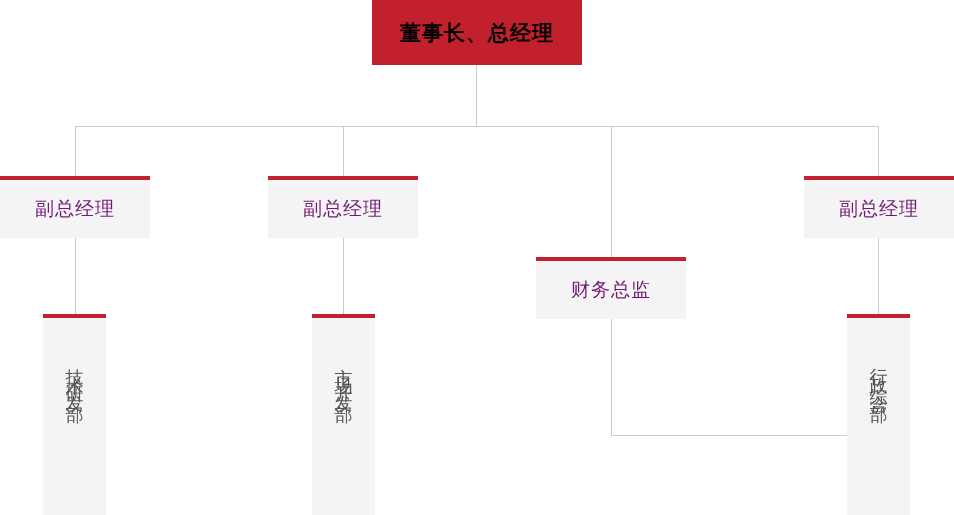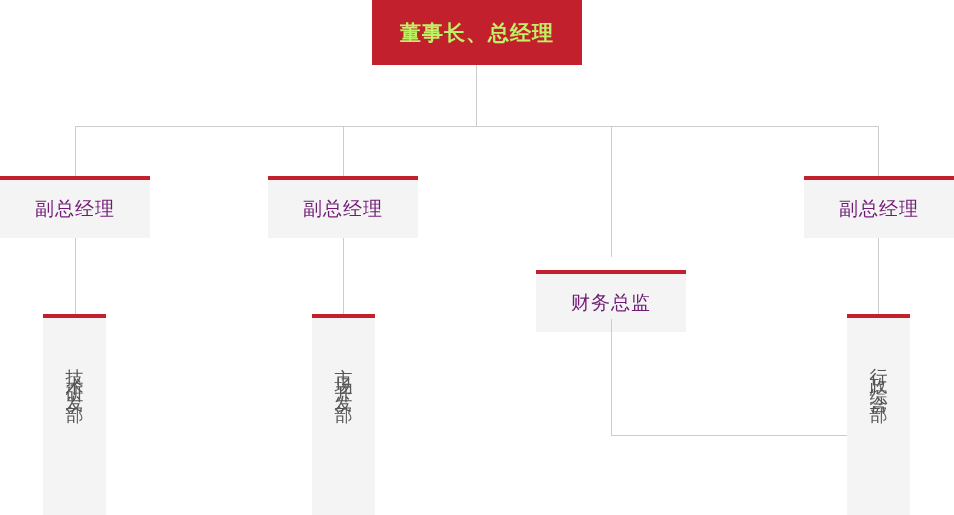--- a/index.html
+++ b/index.html
@@ -28,21 +28,21 @@
   .line-v {
     position: absolute;
     width: 1px;
     background: #cccccc;
   }
 
   
   .box-top {
     position: absolute;
     background: #c2202c;
-    color: #bef264;
+    color: #000000;
     font-size: 21px;
     font-weight: bold;
     letter-spacing: 1px;
     display: flex;
     align-items: center;
     justify-content: center;
     box-sizing: border-box;
   }
 
   
@@ -92,21 +92,21 @@
 
   <div class="line-v" style="left:75px; top:126px; height:50px;"></div>
   <div class="line-v" style="left:343px; top:126px; height:50px;"></div>
   <div class="line-v" style="left:611px; top:126px; height:131px;"></div>
   <div class="line-v" style="left:878px; top:126px; height:50px;"></div>
 
   <div class="box-mgr" style="left:0px; top:176px; width:150px; height:62px;">副总经理</div>
 
   <div class="box-mgr" style="left:268px; top:176px; width:150px; height:62px;">副总经理</div>
 
-  <div class="box-mgr" style="left:536px; top:270px; width:150px; height:62px;">财务总监</div>
+  <div class="box-mgr" style="left:536px; top:257px; width:150px; height:62px;">财务总监</div>
 
   <div class="box-mgr" style="left:804px; top:176px; width:150px; height:62px;">副总经理</div>
 
   <div class="line-v" style="left:75px; top:238px; height:76px;"></div>
   <div class="line-v" style="left:343px; top:238px; height:76px;"></div>
   <div class="line-v" style="left:878px; top:238px; height:76px;"></div>
 
   <div class="line-v" style="left:611px; top:319px; height:117px;"></div>
   <div class="line-h" style="left:611px; top:435px; width:236px;"></div>
 

